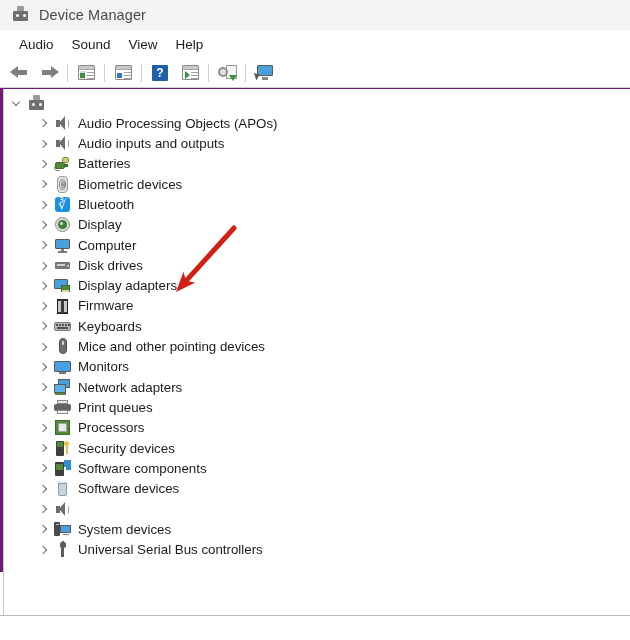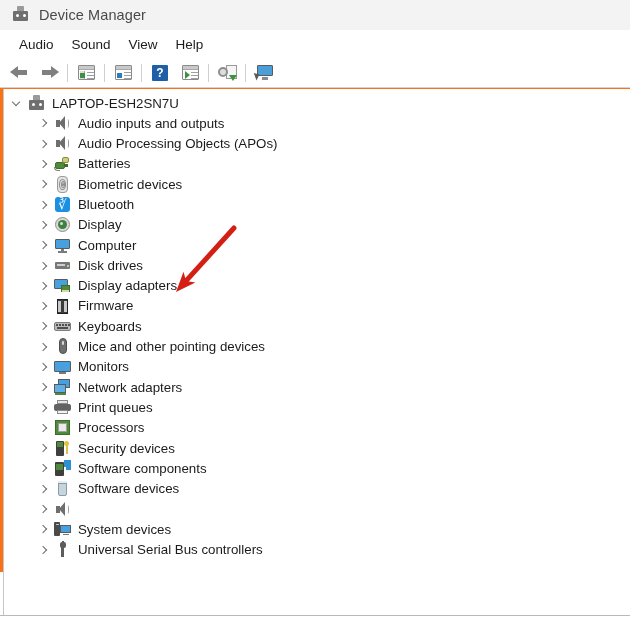--- a/index.html
+++ b/index.html
@@ -6,21 +6,21 @@
   html, body {
     margin: 0; padding: 0;
     width: 630px; height: 640px;
     background: #ffffff;
     font-family: "Liberation Sans", sans-serif;
     overflow: hidden;
   }
   #app {
     position: relative;
     width: 630px; height: 572px;
-    background: #f97316;
+    background: #701a75;
   }
 
   
   .titlebar {
     position: absolute;
     left: 0; top: 0;
     width: 630px; height: 30px;
     background: #f3f3f3;
     display: flex;
     align-items: center;
@@ -687,37 +687,36 @@
     <div class="tree-inner">
 
       <div class="node root">
         <span class="chevron down"></span>
         <span class="node-icon">
           <span class="i-laptop">
             <span class="ic top"></span><span class="ic body"></span>
             <span class="ic dot d1"></span><span class="ic dot d2"></span>
           </span>
         </span>
-        <span class="node-label">LAPTOP-ESH2SN7U</span>
       </div>
 
       <div class="node child">
         <span class="chevron"></span>
         <span class="node-icon">
           <span class="i-speaker"><span class="ic body"></span><span class="ic cone"></span><span class="ic wave"></span></span>
         </span>
+        <span class="node-label">Audio Processing Objects (APOs)</span>
+      </div>
+
+      <div class="node child">
+        <span class="chevron"></span>
+        <span class="node-icon">
+          <span class="i-speaker"><span class="ic body"></span><span class="ic cone"></span><span class="ic wave"></span></span>
+        </span>
         <span class="node-label">Audio inputs and outputs</span>
-      </div>
-
-      <div class="node child">
-        <span class="chevron"></span>
-        <span class="node-icon">
-          <span class="i-speaker"><span class="ic body"></span><span class="ic cone"></span><span class="ic wave"></span></span>
-        </span>
-        <span class="node-label">Audio Processing Objects (APOs)</span>
       </div>
 
       <div class="node child">
         <span class="chevron"></span>
         <span class="node-icon">
           <span class="i-batt"><span class="ic cord"></span><span class="ic cell"></span><span class="ic tip"></span><span class="ic plug"></span></span>
         </span>
         <span class="node-label">Batteries</span>
       </div>
 

